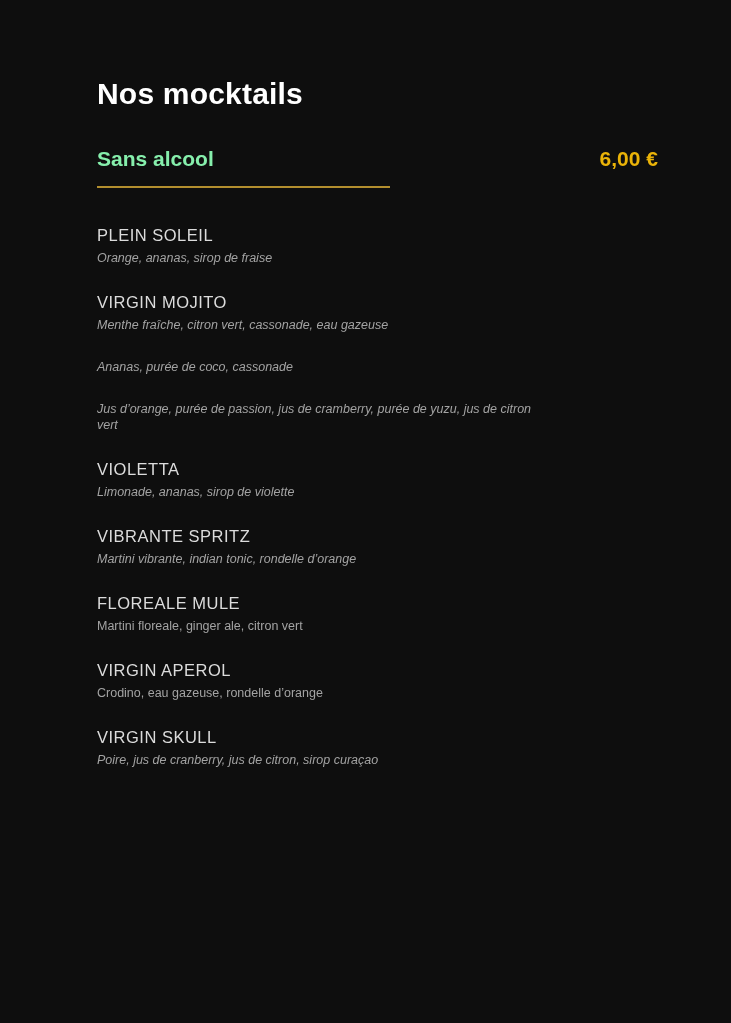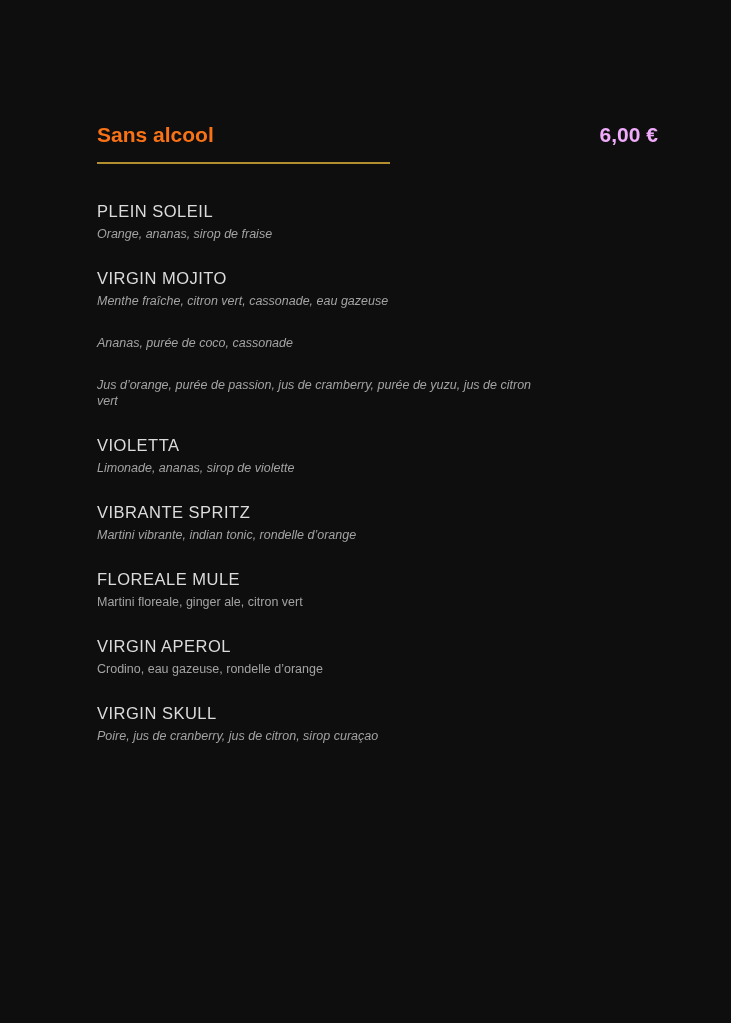--- a/index.html
+++ b/index.html
@@ -27,31 +27,30 @@
     letter-spacing: 0.2px;
     line-height: 32px;
   }
   .section-header {
     display: flex;
     justify-content: space-between;
     align-items: baseline;
     margin-top: 36px;
   }
   .section-title {
-    color: #f97316;
+    color: #86efac;
     font-size: 21px;
     font-weight: 700;
     line-height: 25px;
   }
   .section-price {
-    color: #f0abfc;
+    color: #eab308;
     font-size: 21px;
     font-weight: 700;
     line-height: 25px;
-    margin-top: 8px;
   }
   .section-underline {
     width: 293px;
     height: 2px;
     background: #b28e2e;
     margin-top: 15px;
   }
   .menu-items {
     margin-top: 37px;
   }
@@ -74,20 +73,21 @@
     max-width: 452px;
   }
   .item-description.upright {
     font-style: normal;
   }
 </style>
 </head>
 <body>
 
 <div class="page">
+  <h1 class="page-title">Nos mocktails</h1>
 
   <div class="section-header">
     <span class="section-title">Sans alcool</span>
     <span class="section-price">6,00 €</span>
   </div>
   <div class="section-underline"></div>
 
   <div class="menu-items">
   <div class="menu-item">
     <div class="item-name">PLEIN SOLEIL</div>

